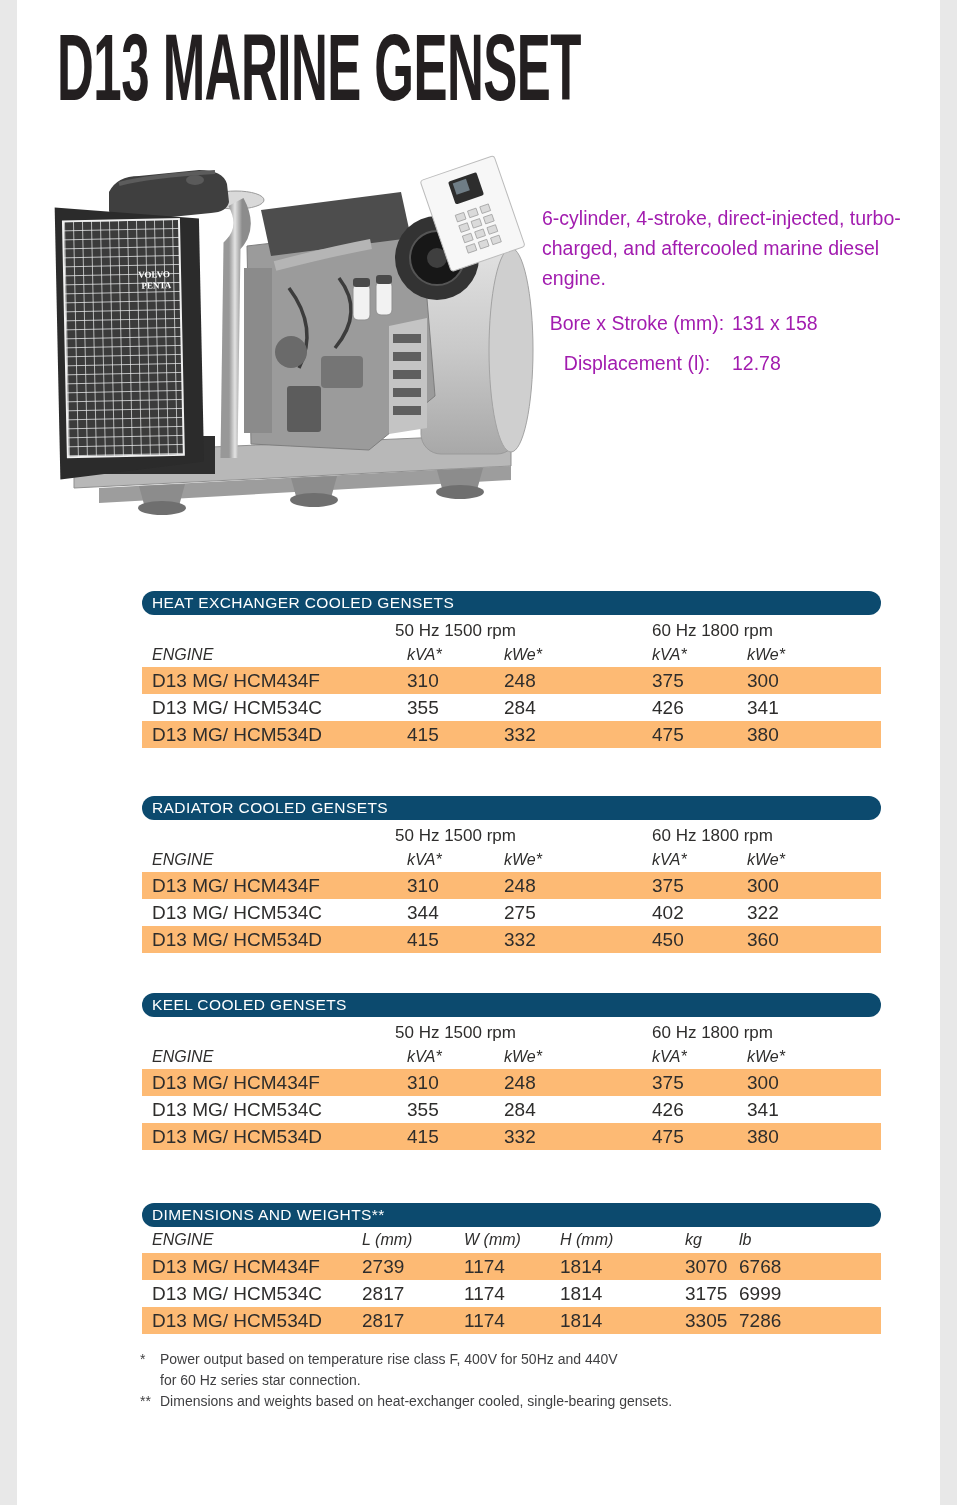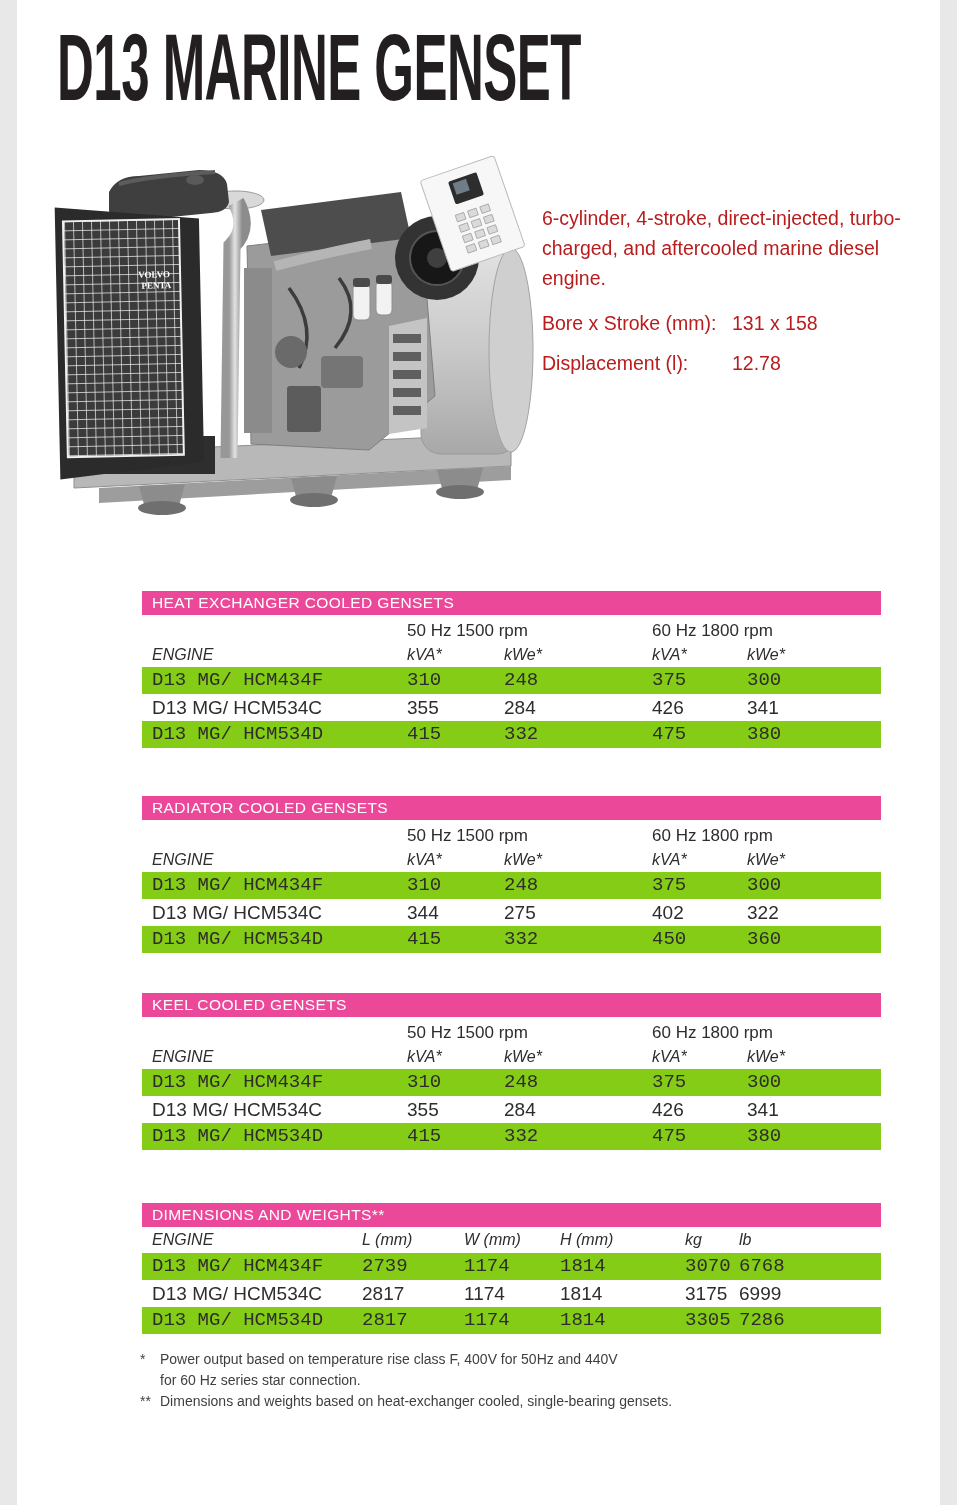--- a/index.html
+++ b/index.html
@@ -15,44 +15,44 @@
     position:absolute; left:40px; top:14px;
     font-size:92px; font-weight:bold; color:#231f20;
     letter-spacing:-1px; white-space:nowrap;
     transform:scale(0.555, 1.02); transform-origin:0 0;
   }
 
   
   .hero-img { position:absolute; left:22px; top:148px; width:500px; height:385px; }
 
   
-  .desc-block { position:absolute; left:525px; top:203px; width:368px; color:#b91c1c; }
+  .desc-block { position:absolute; left:525px; top:203px; width:368px; color:#a21caf; }
   .desc-text { font-size:19.5px; line-height:30px; margin-bottom:17px; }
   .spec-row { font-size:19.5px; line-height:26px; margin-bottom:14px; display:flex; }
-  .spec-label { width:190px; flex:0 0 190px; }
+  .spec-label { width:190px; flex:0 0 190px;text-align:center; }
   .spec-value { }
 
   
   .ptable, .dtable { position:absolute; left:125px; width:739px; }
   .tbar {
-    height:24px; line-height:24px; background:#ec4899; color:#ffffff;
-    font-size:15.5px; letter-spacing:0.4px; padding-left:10px;
+    height:24px; line-height:24px; background:#0c4a6e; color:#ffffff;
+    font-size:15.5px; letter-spacing:0.4px; padding-left:10px;border-radius:12px;
   }
   .freq-row { position:relative; height:28px; font-size:17px; color:#2e2d2c; }
   .freq-row span { position:absolute; bottom:2px; }
-  .freq-1 { left:265px; }
+  .freq-1 { left:253px; }
   .freq-2 { left:510px; }
   .head-row { position:relative; height:24px; line-height:24px; font-size:16px; color:#2e2d2c;font-style:italic; }
   .head-row .c0 { position:absolute; left:10px; }
   .head-row .c1 { position:absolute; left:265px; }
   .head-row .c2 { position:absolute; left:362px; }
   .head-row .c3 { position:absolute; left:510px; }
   .head-row .c4 { position:absolute; left:605px; }
   .drow { position:relative; height:27px; line-height:27px; font-size:19px; color:#2e2d2c; }
-  .drow.hl { background:#84cc16;font-family:Liberation Mono, monospace; }
+  .drow.hl { background:#fdba74; }
   .drow .c0 { position:absolute; left:10px; }
   .drow .c1 { position:absolute; left:265px; }
   .drow .c2 { position:absolute; left:362px; }
   .drow .c3 { position:absolute; left:510px; }
   .drow .c4 { position:absolute; left:605px; }
 
   
   .dtable .head-row { height:26px; line-height:26px; }
   .dtable .d0 { position:absolute; left:10px; }
   .dtable .d1 { position:absolute; left:220px; }

